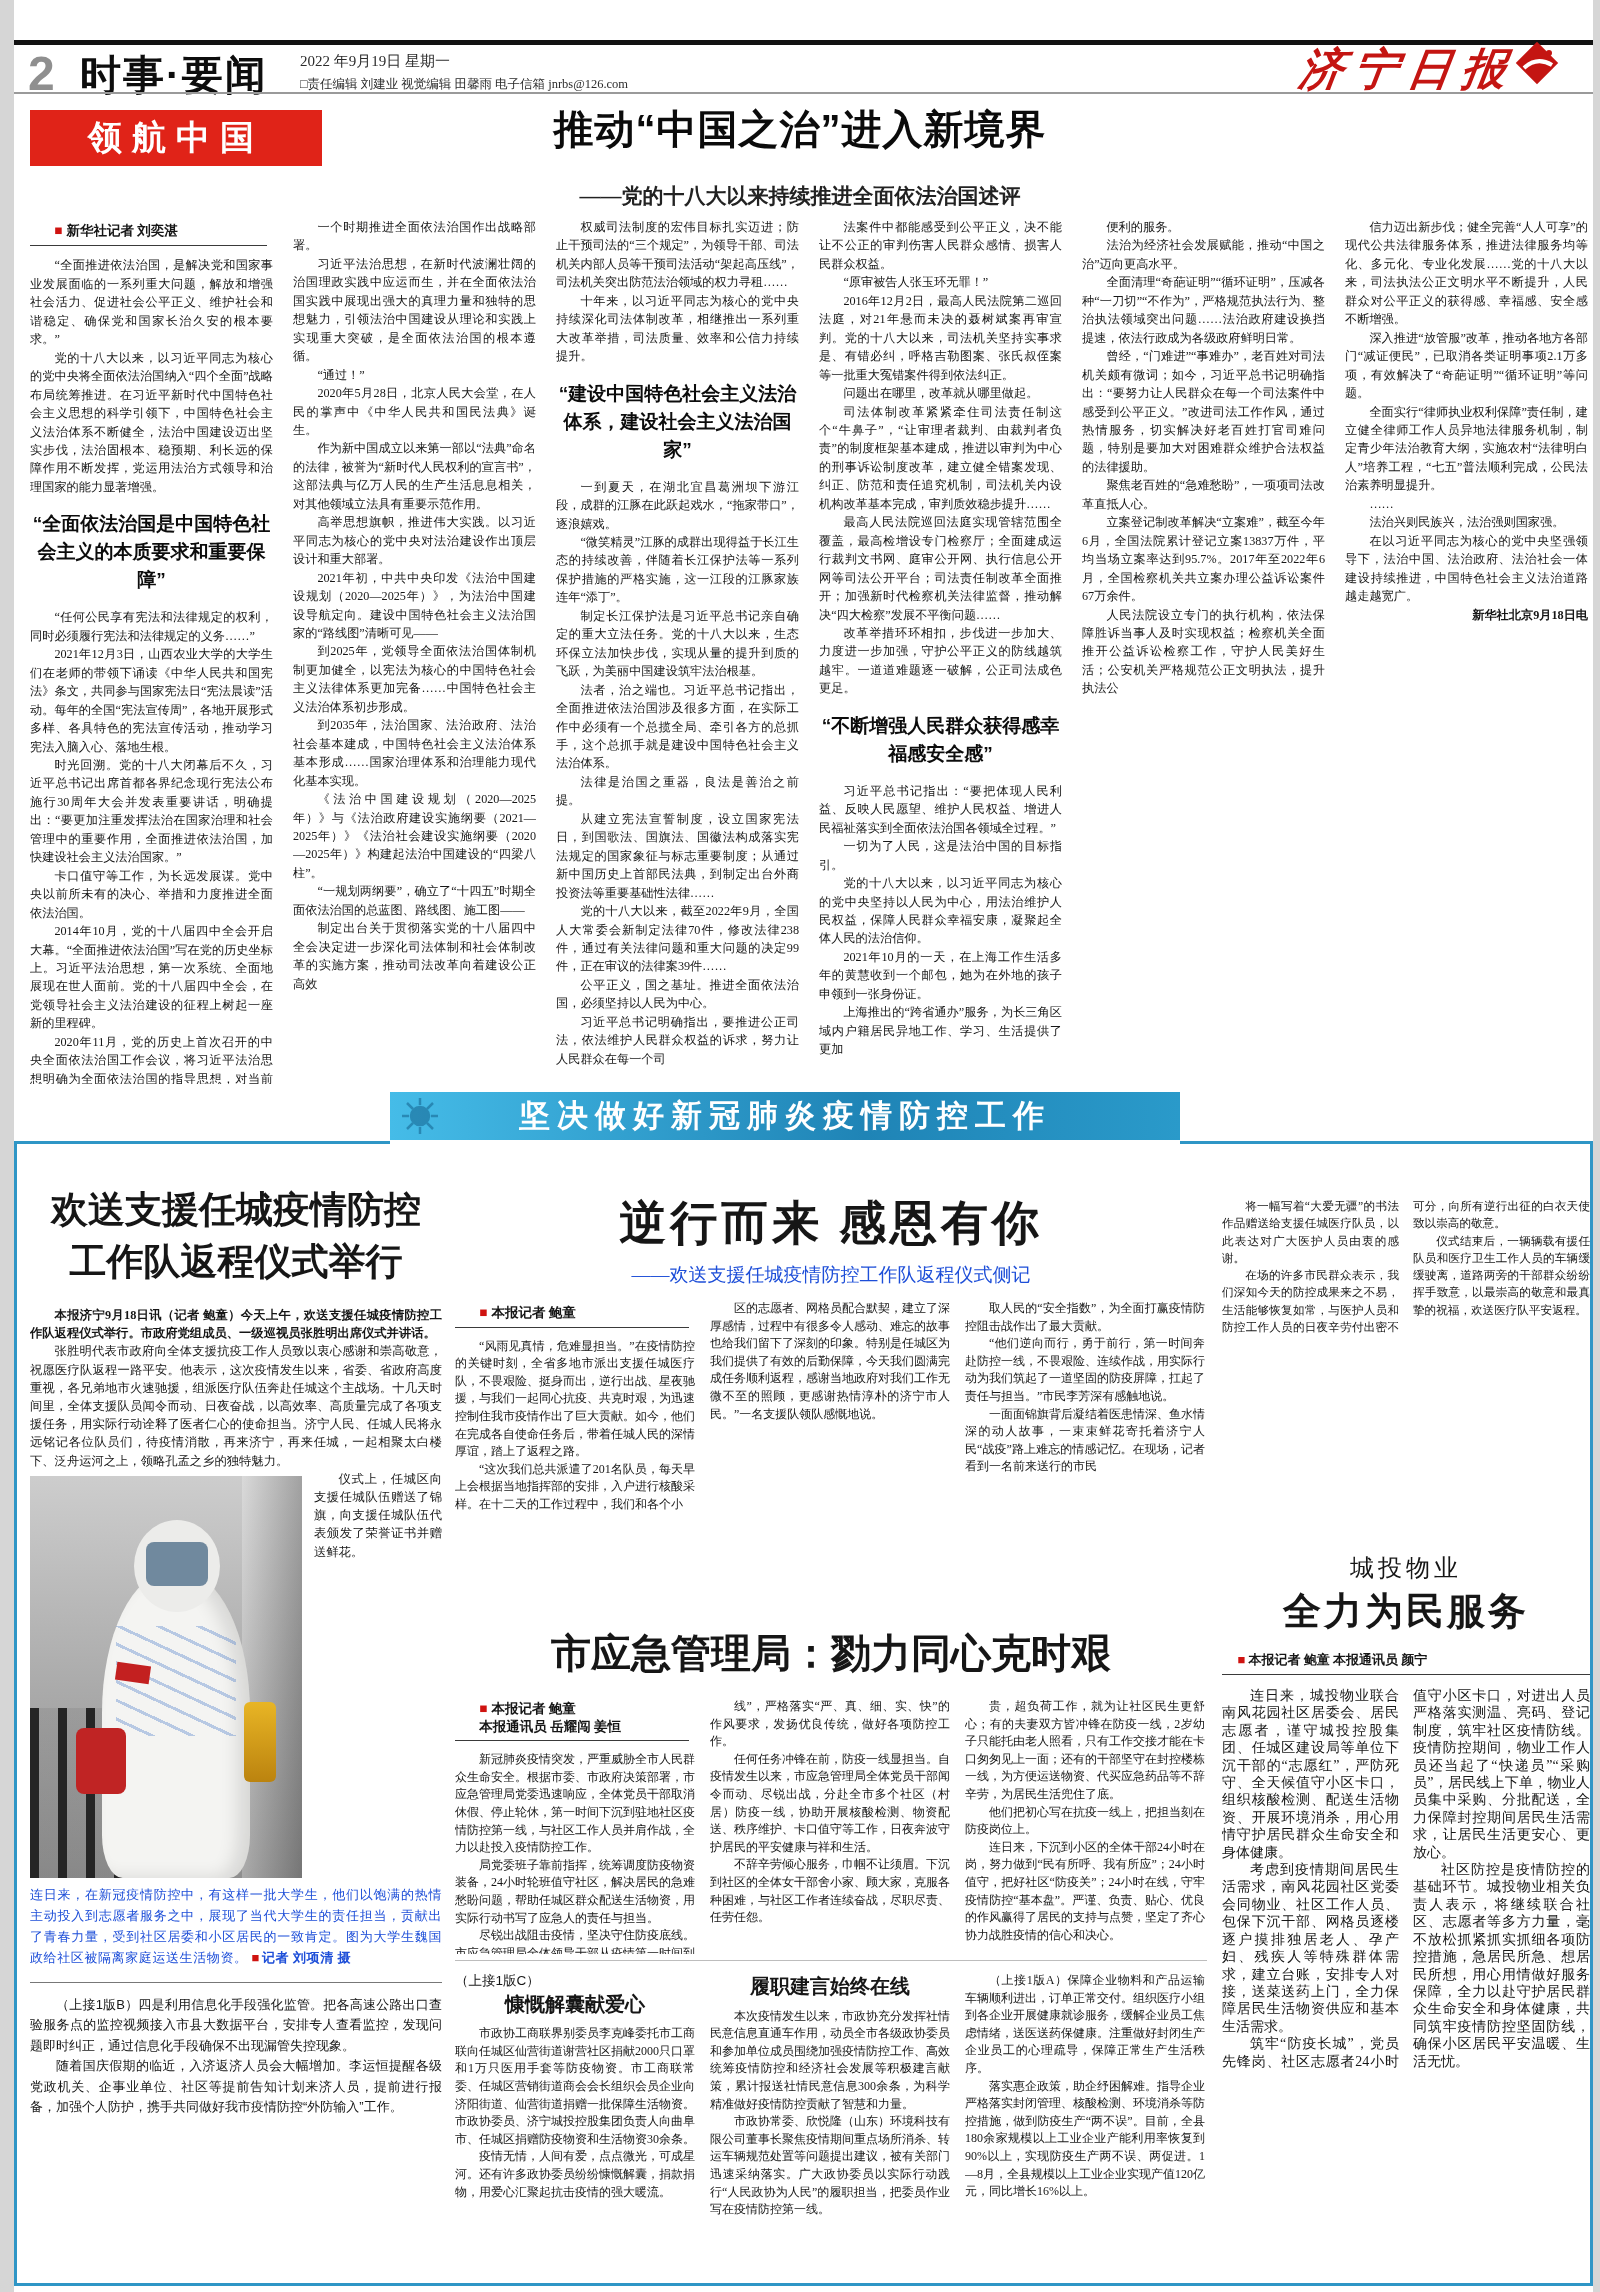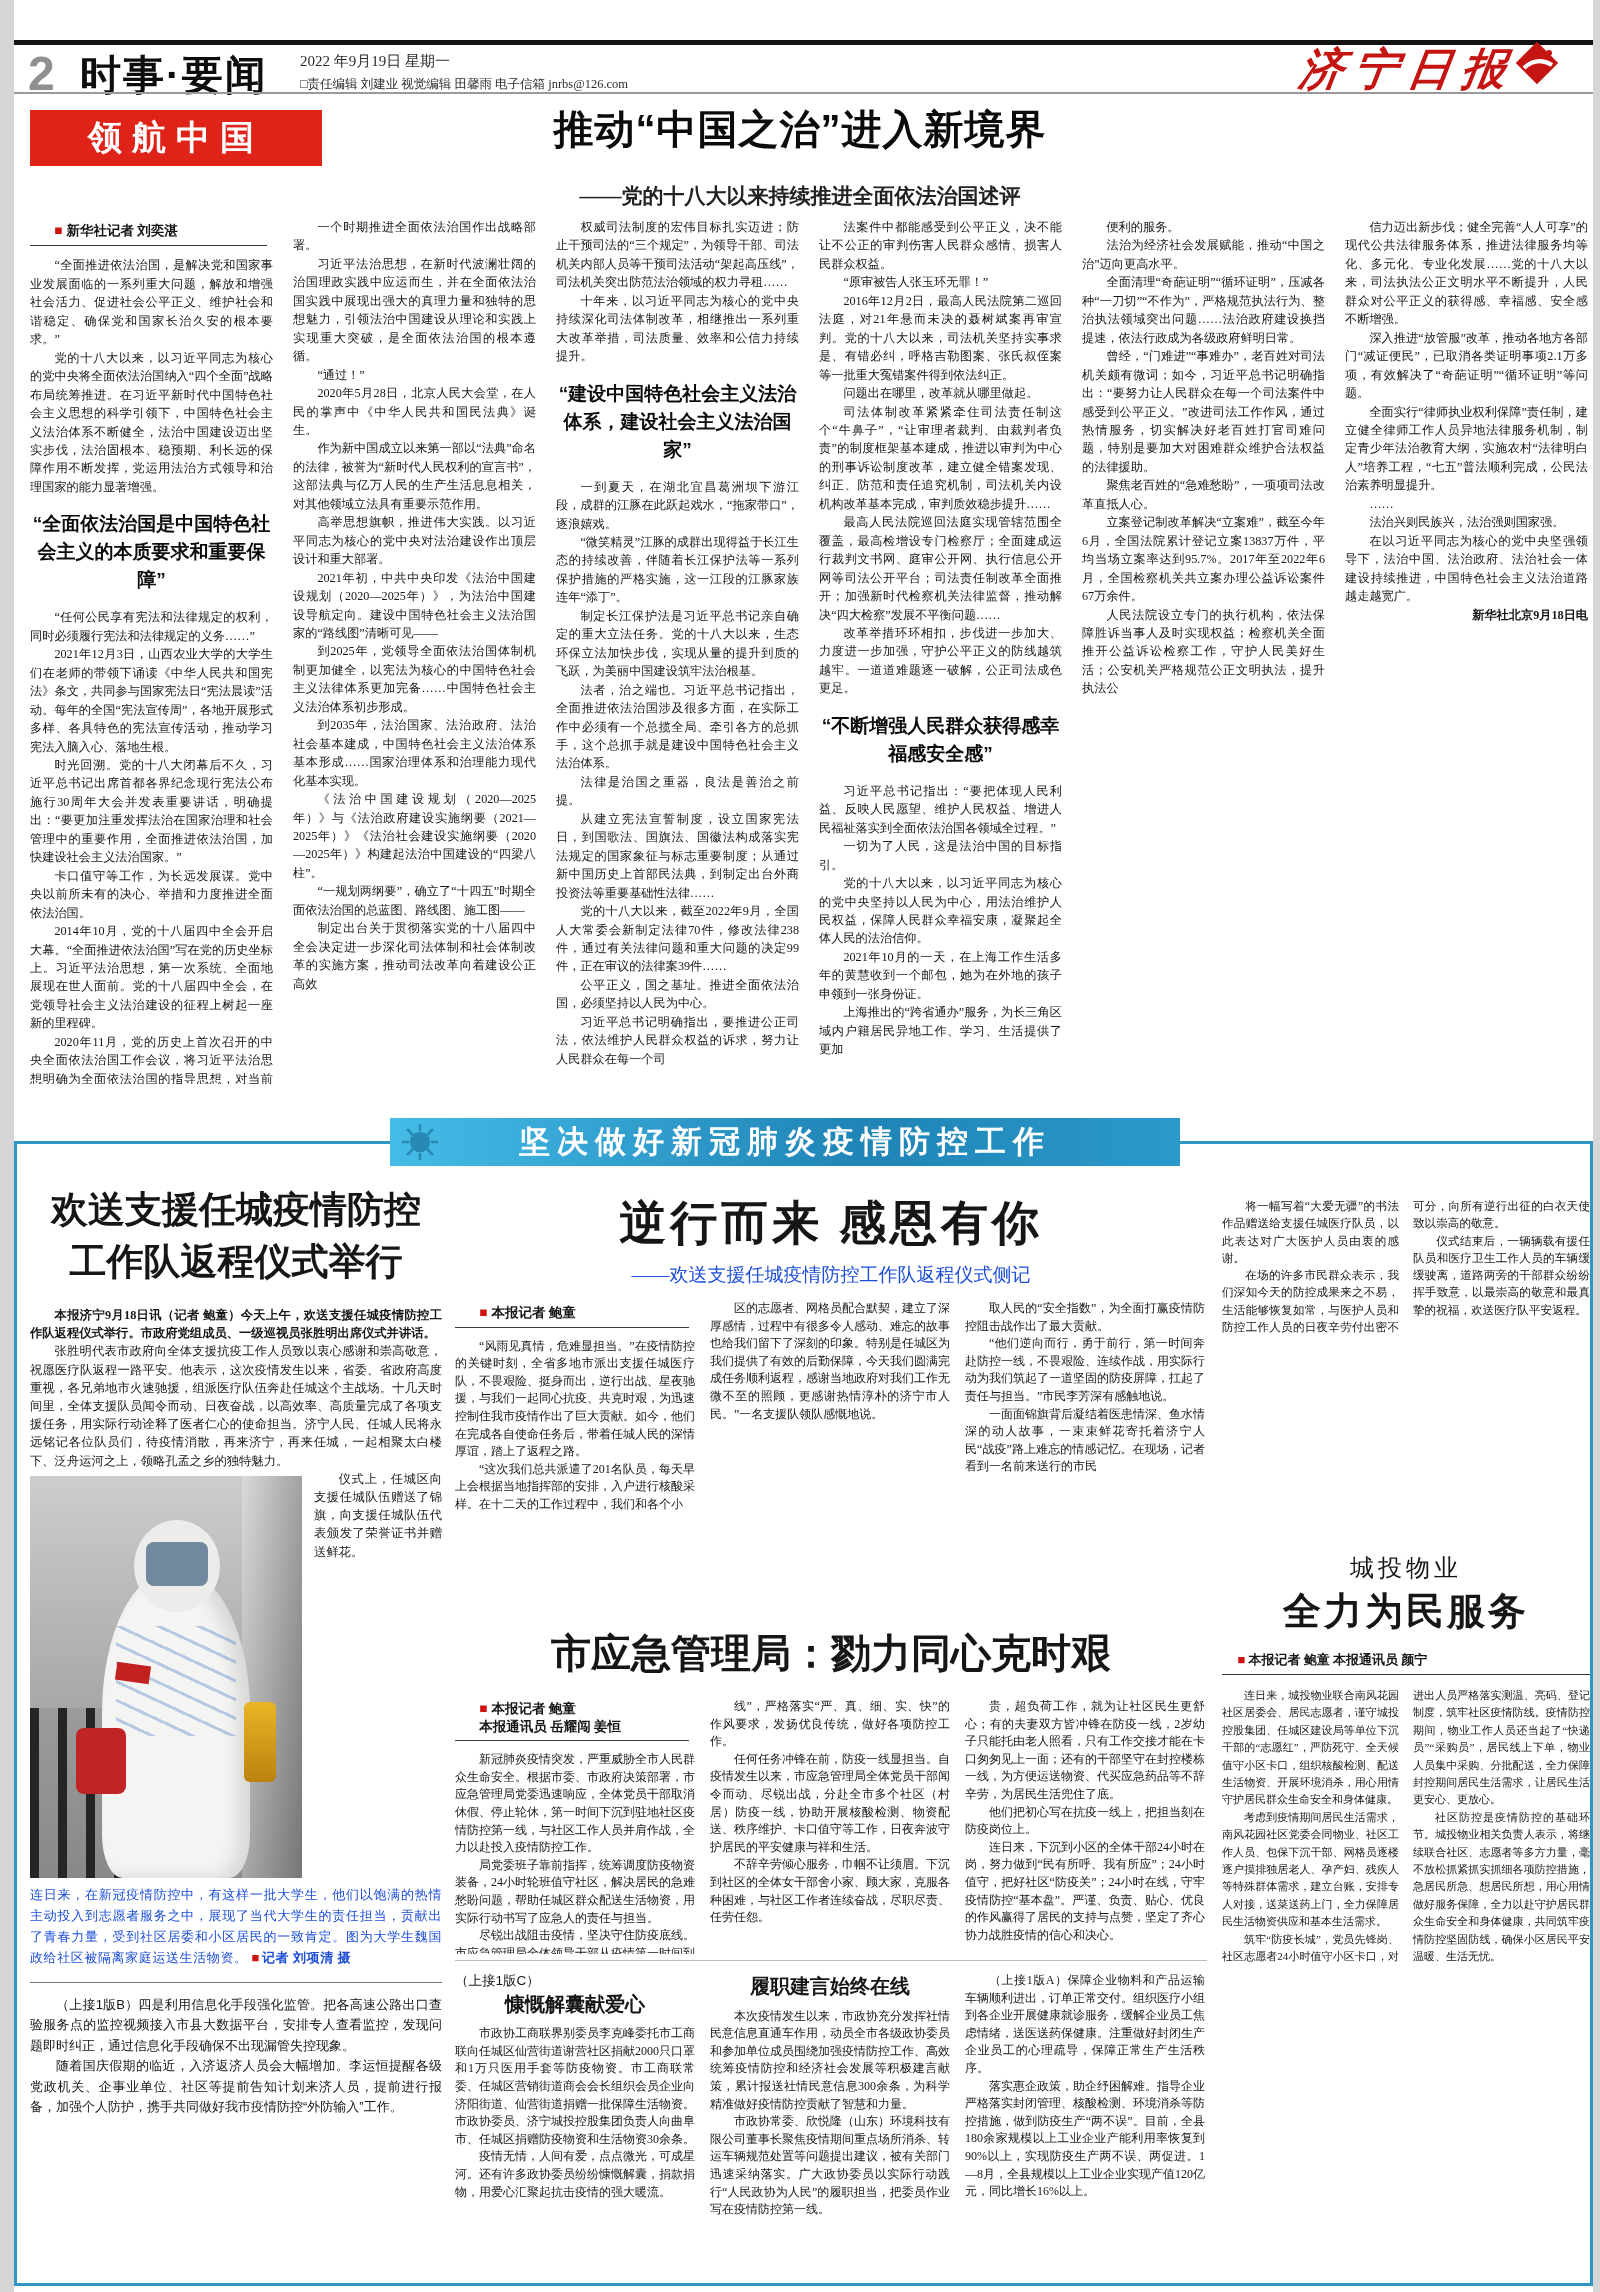--- a/index.html
+++ b/index.html
@@ -32,21 +32,21 @@
        line-height:18.45px;text-align:justify;}
   .col p,.ccol p,.txt p{margin:0;text-indent:2em;}
   .byline{display:block;font-weight:bold;font-size:13.5px;border-bottom:1.6px solid #3a3a3a;
           padding:2px 0 5px 1.8em;margin:2px 6px 10px 0;text-indent:0 !important;}
   .byline::before{content:"■";color:#cf1310;margin-right:4px;}
   .crosshead{font-family:"Liberation Sans",sans-serif;font-weight:900;font-size:19px;line-height:28px;
              text-align:center;margin:14px 0;text-indent:0;color:#0c0c0c;}
   .dateline{text-align:right;font-weight:bold;text-indent:0 !important;}
   
   .bl{position:absolute;background:#2f96c6;}
-  .covid-banner{position:absolute;left:390px;top:1118px;width:790px;height:48px;color:#fff;
+  .covid-banner{position:absolute;left:390px;top:1092px;width:790px;height:48px;color:#fff;
       background:linear-gradient(90deg,#45bce8,#1f84b6 60%,#2a9aca);display:flex;align-items:center;
       justify-content:center;font-family:"Liberation Sans",sans-serif;font-weight:900;font-size:31px;
       letter-spacing:7px;}
   .virus{position:absolute;left:10px;top:4px;opacity:.55;}
   
   .farewell{position:absolute;left:30px;top:1180px;width:412px;height:1100px;overflow:hidden;}
   .fw-h{font-size:37px;font-weight:900;text-align:center;line-height:52px;margin:4px 0 18px;}
   .txt{font-size:12.3px;line-height:18.2px;text-align:justify;}
   .lead-in{font-weight:bold;}
   .photo{position:relative;width:272px;height:402px;float:left;margin:6px 12px 6px 0;
@@ -86,21 +86,21 @@
   .jlab{text-indent:0 !important;font-family:"Liberation Sans",sans-serif;font-size:13.5px;}
   .subhd{font-family:"Liberation Sans",sans-serif;font-weight:900;font-size:20px;text-align:center;
          margin:6px 0 12px;text-indent:0;}
   
   .prop{position:absolute;left:1222px;top:1552px;width:368px;height:730px;overflow:hidden;}
   .prop-k{text-align:center;font-size:24px;letter-spacing:4px;}
   .prop-h{text-align:center;font-size:38px;font-weight:900;letter-spacing:3px;margin:2px 0 14px;}
   .prop-by{display:block;font-weight:bold;font-size:13px;border-bottom:1.6px solid #3a3a3a;
            padding:0 0 5px 1.2em;margin:0 0 12px;}
   .prop-by::before{content:"■";color:#cf1310;margin-right:3px;}
-  .prop-body{column-count:2;column-gap:14px;height:560px;font-size:11px;line-height:17.4px;text-align:justify;}
+  .prop-body{column-count:2;column-gap:14px;height:560px;font-size:14px;line-height:17.4px;text-align:justify;}
   .prop-body p{margin:0;text-indent:2em;}
   .hair{position:absolute;background:#bdbdbd;}
 </style>
 </head>
 <body>
 
 <div class="page">
   <div class="edge l"></div>
   <div class="edge r"></div>
 

